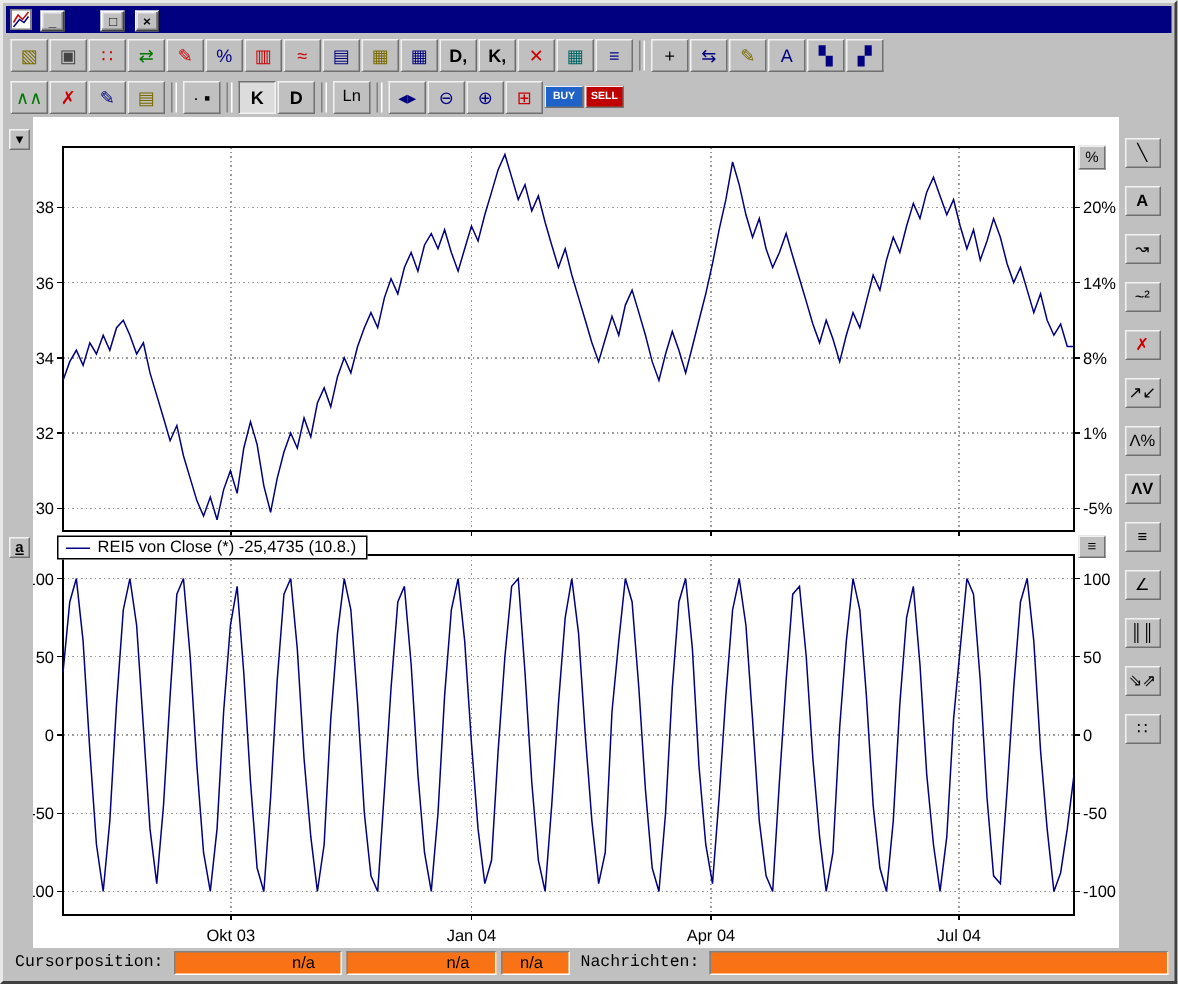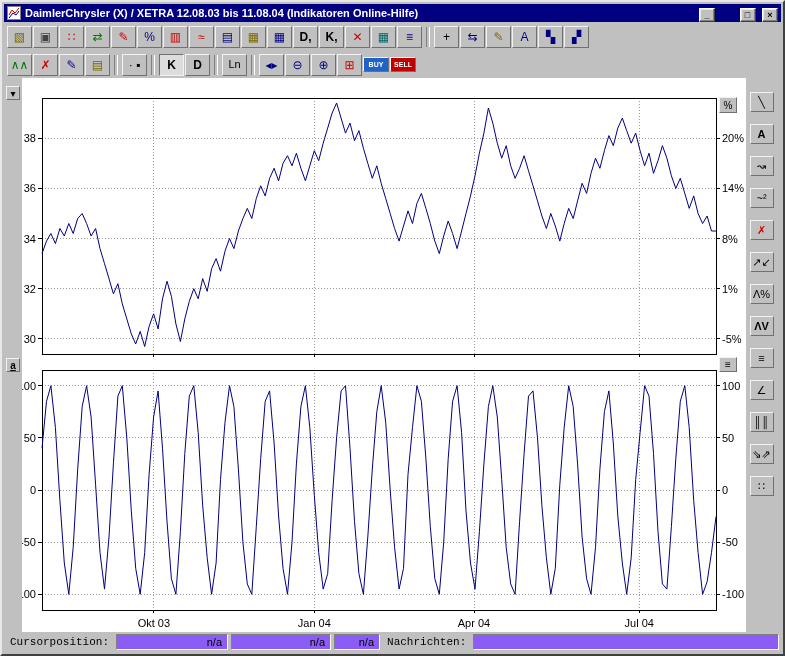--- a/index.html
+++ b/index.html
@@ -57,36 +57,35 @@
             line-height:11px;padding:0;text-align:center;outline:none;}
   #collapse-btn{left:2px;top:8px;}
   #a-btn{left:2px;top:280px;font-weight:bold;text-decoration:underline;}
   #pct-btn{position:absolute;left:697px;top:19px;width:18px;height:16px;}
   #eq-btn{position:absolute;left:697px;top:279px;width:18px;height:15px;}
   
   .statusbar{position:absolute;left:2px;right:2px;bottom:2px;height:20px;display:flex;align-items:center;
              gap:3px;padding:1px 2px;box-sizing:border-box;font-size:11px;}
   .sb-label{padding:0 4px;white-space:nowrap;font-family:Liberation Mono, monospace;}
   .sb-panel{height:16px;border:1px solid;border-color:#808080 #fff #fff #808080;box-sizing:border-box;
-            display:flex;align-items:center;justify-content:flex-end;padding:0 5px;background:#8b5cf6;}
+            display:flex;align-items:center;justify-content:flex-end;padding:0 17px;background:#f97316;}
   #sb-p1{width:112px;} #sb-p2{width:100px;} #sb-p3{width:46px;} #sb-news{flex:1;justify-content:flex-start;}
 </style>
 </head>
 <body>
 
 <div class="window">
 
   <div class="titlebar">
     <span class="app-icon">
       <svg width="12" height="12" style="display:block;margin:0 auto;">
         <polyline points="1,8 4,3 7,6 11,1" stroke="#cc0000" stroke-width="1" fill="none"></polyline>
         <polyline points="1,11 5,6 8,8 11,4" stroke="#000080" stroke-width="1" fill="none"></polyline>
       </svg>
     </span>
-    <span class="tb-title">DaimlerChrysler (X) / XETRA 12.08.03 bis 11.08.04 (Indikatoren Online-Hilfe)</span>
     <span class="tb-controls">
       <button class="ctl-btn" id="min-btn">_</button>
       <button class="ctl-btn">□</button>
       <button class="ctl-btn">×</button>
     </span>
   </div>
 
   <div class="toolbar" id="toolbar-main">
       <button class="tbtn">
         <span class="glyph" style="color: rgb(122, 106, 0);">▧</span>
@@ -286,20 +285,24 @@
             <text x="700" y="520.3" class="tick">-100</text>
             <rect x="20" y="292" width="674" height="240" class="frame"></rect>
             <polyline points="20.0,370.3 24.5,323.3 28.9,307.7 33.4,349.4 37.9,422.4 42.3,485.0 46.8,516.3 51.2,469.4 55.7,391.1 60.2,328.5 64.6,307.7 69.1,339.0 73.6,406.8 78.0,474.6 82.5,511.1 87.0,459.0 91.4,385.9 95.9,318.1 100.3,307.7 104.8,359.8 109.3,432.9 113.7,490.3 118.2,516.3 122.7,474.6 127.1,396.3 131.6,339.0 136.1,312.9 140.5,370.3 145.0,443.3 149.4,500.7 153.9,516.3 158.4,453.7 162.8,375.5 167.3,318.1 171.8,307.7 176.2,354.6 180.7,427.7 185.2,479.8 189.6,516.3 194.1,485.0 198.5,401.6 203.0,344.2 207.5,307.7 211.9,328.5 216.4,391.1 220.9,464.2 225.3,505.9 229.8,516.3 234.3,448.5 238.7,380.7 243.2,323.3 247.6,312.9 252.1,365.0 256.6,438.1 261.0,490.3 265.5,516.3 270.0,464.2 274.4,385.9 278.9,328.5 283.4,307.7 287.8,349.4 292.3,417.2 296.7,474.6 301.2,511.1 305.7,495.5 310.1,422.4 314.6,359.8 319.1,312.9 323.5,307.7 328.0,370.3 332.5,443.3 336.9,495.5 341.4,516.3 345.8,459.0 350.3,391.1 354.8,333.7 359.2,307.7 363.7,344.2 368.2,412.0 372.6,469.4 377.1,511.1 381.5,490.3 386.0,396.3 390.5,349.4 394.9,307.7 399.4,323.3 403.9,380.7 408.3,448.5 412.8,500.7 417.3,516.3 421.7,464.2 426.2,380.7 430.6,323.3 435.1,307.7 439.6,354.6 444.0,432.9 448.5,485.0 453.0,511.1 457.4,453.7 461.9,385.9 466.4,328.5 470.8,307.7 475.3,339.0 479.7,401.6 484.2,469.4 488.7,505.9 493.1,516.3 497.6,443.3 502.1,375.5 506.5,318.1 511.0,312.9 515.5,359.8 519.9,427.7 524.4,479.8 528.8,516.3 533.3,490.3 537.8,406.8 542.2,349.4 546.7,307.7 551.2,328.5 555.6,385.9 560.1,459.0 564.6,500.7 569.0,516.3 573.5,469.4 577.9,391.1 582.4,333.7 586.9,312.9 591.3,365.0 595.8,438.1 600.3,485.0 604.7,516.3 609.2,479.8 613.7,401.6 618.1,354.6 622.6,307.7 627.0,318.1 631.5,375.5 636.0,453.7 640.4,505.9 644.9,511.1 649.4,448.5 653.8,380.7 658.3,323.3 662.8,307.7 667.2,349.4 671.7,422.4 676.1,474.6 680.6,516.3 685.1,503.8 689.5,474.6 694.0,438.6" fill="none" stroke="#000080" stroke-width="1"></polyline>
           </g>
           <text x="131.9" y="549" class="tick" text-anchor="middle">Okt 03</text>
           <text x="292.3" y="549" class="tick" text-anchor="middle">Jan 04</text>
           <text x="452.0" y="549" class="tick" text-anchor="middle">Apr 04</text>
           <text x="617.2" y="549" class="tick" text-anchor="middle">Jul 04</text>
         </svg>
 
+      <div class="legend" id="legend-rei">
+        <span class="legend-line"></span>
+        <span>REI5 von Close (*) -25,4735 (10.8.)</span>
+      </div>
 
       <button class="tiny-btn" id="pct-btn">%</button>
       <button class="tiny-btn" id="eq-btn">≡</button>
     </div>
 
     <div class="right-tools" id="right-tools">
         <button class="rtbtn">
           <span class="glyph" style="color: rgb(0, 0, 0);">╲</span>
         </button>
         <button class="rtbtn">

